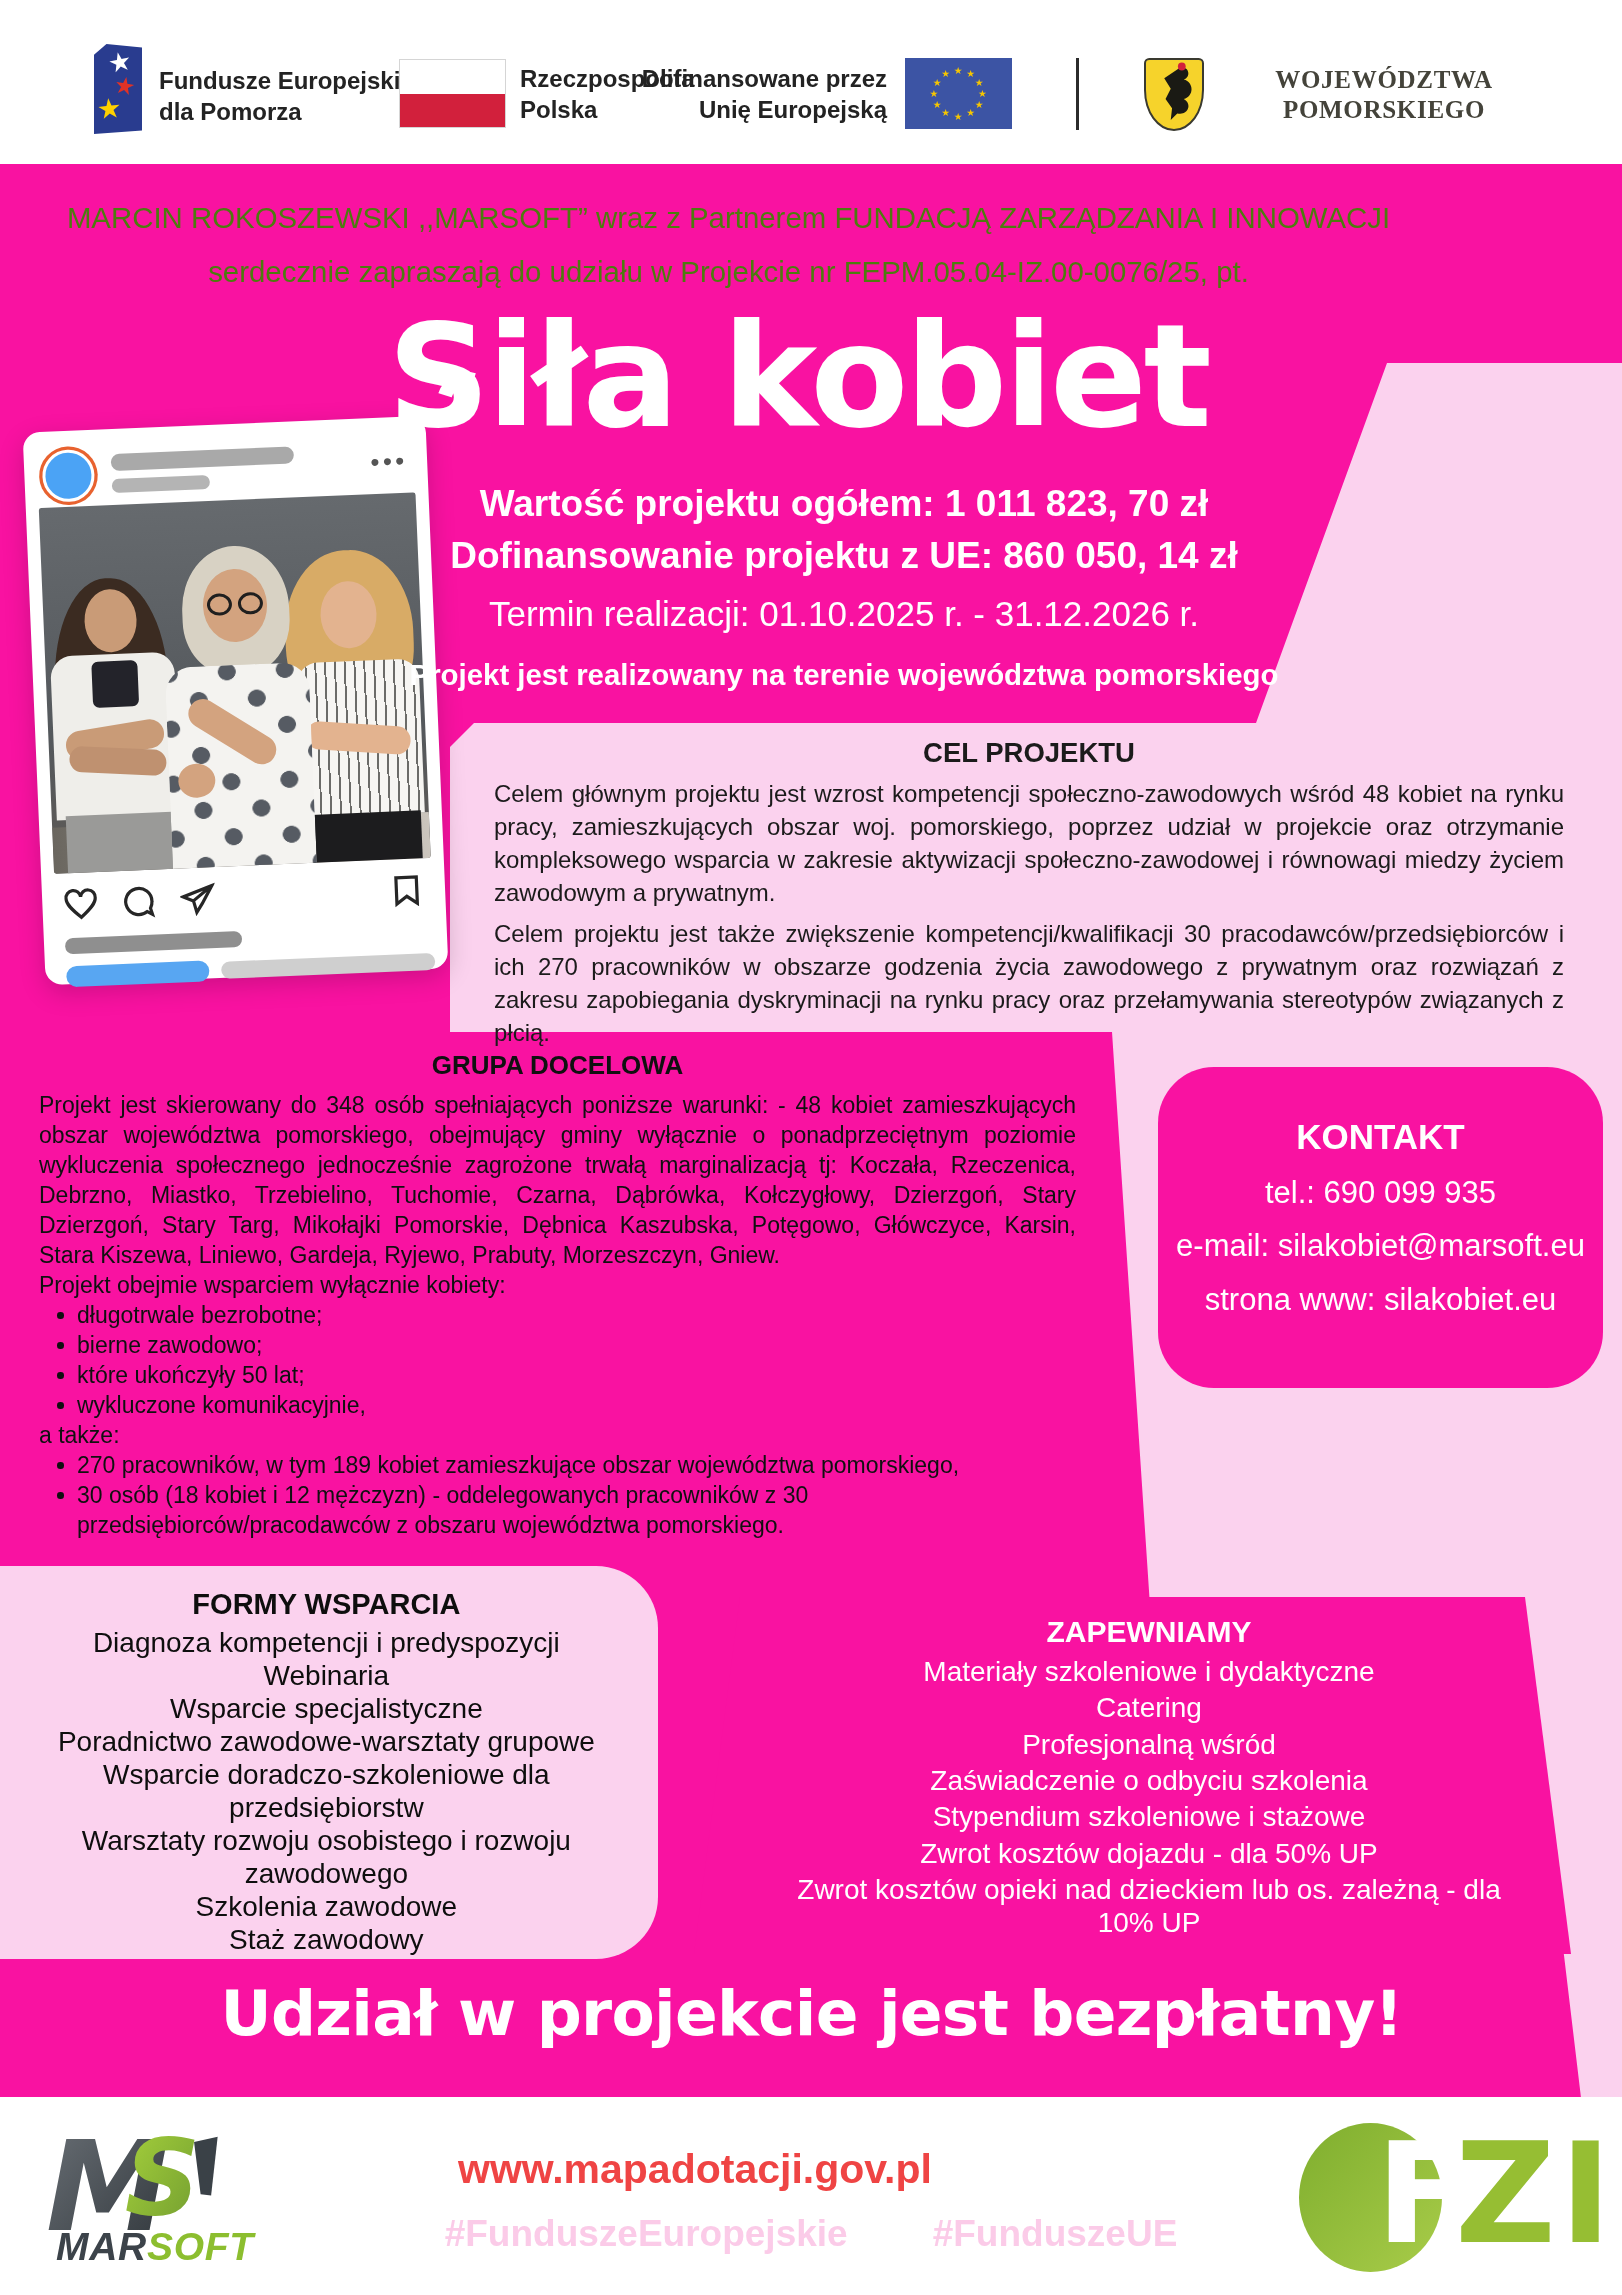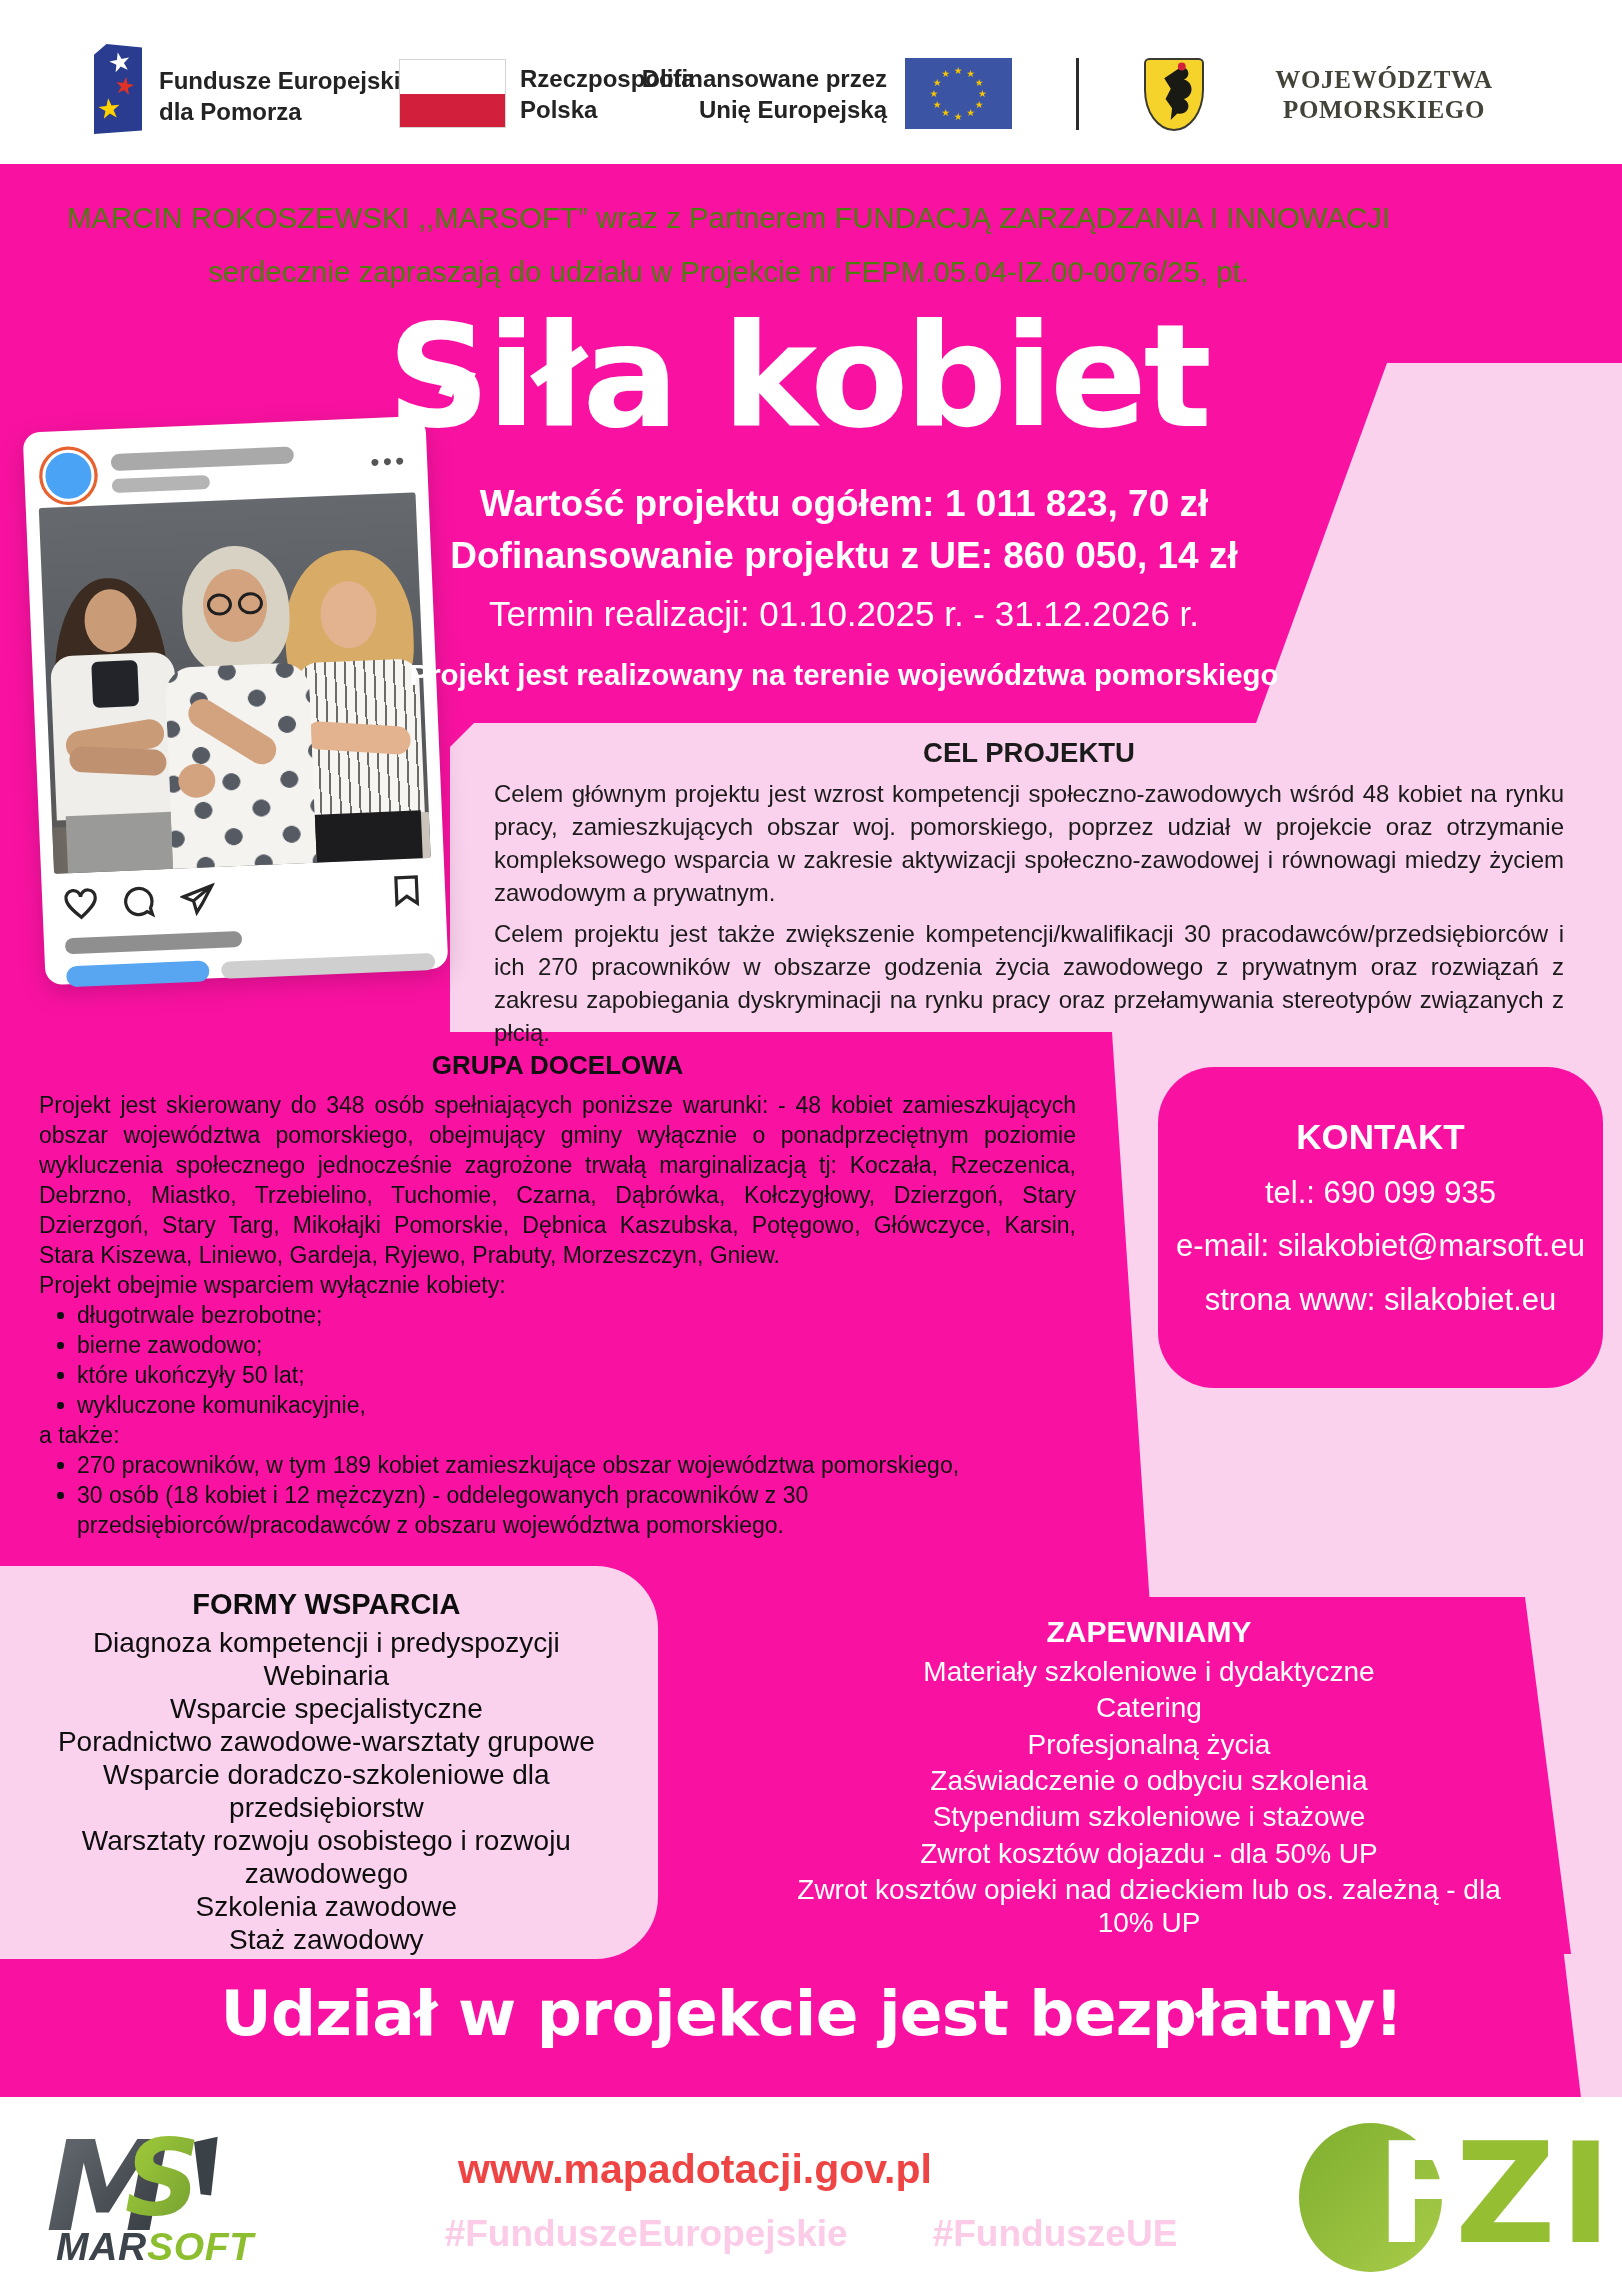--- a/index.html
+++ b/index.html
@@ -324,21 +324,21 @@
     <div>Szkolenia zawodowe</div>
     <div>Staż zawodowy</div>
   </div>
 </div>
 
 <div class="zapewniamy">
   <h2>ZAPEWNIAMY</h2>
   <div class="items">
     <div>Materiały szkoleniowe i dydaktyczne</div>
     <div>Catering</div>
-    <div>Profesjonalną życia</div>
+    <div>Profesjonalną wśród</div>
     <div>Zaświadczenie o odbyciu szkolenia</div>
     <div>Stypendium szkoleniowe i stażowe</div>
     <div>Zwrot kosztów dojazdu - dla 50% UP</div>
     <div>Zwrot kosztów opieki nad dzieckiem lub os. zależną - dla 10% UP</div>
   </div>
 </div>
 
 <div class="free-banner">Udział w projekcie jest bezpłatny!</div>
 
 <div class="footer">

